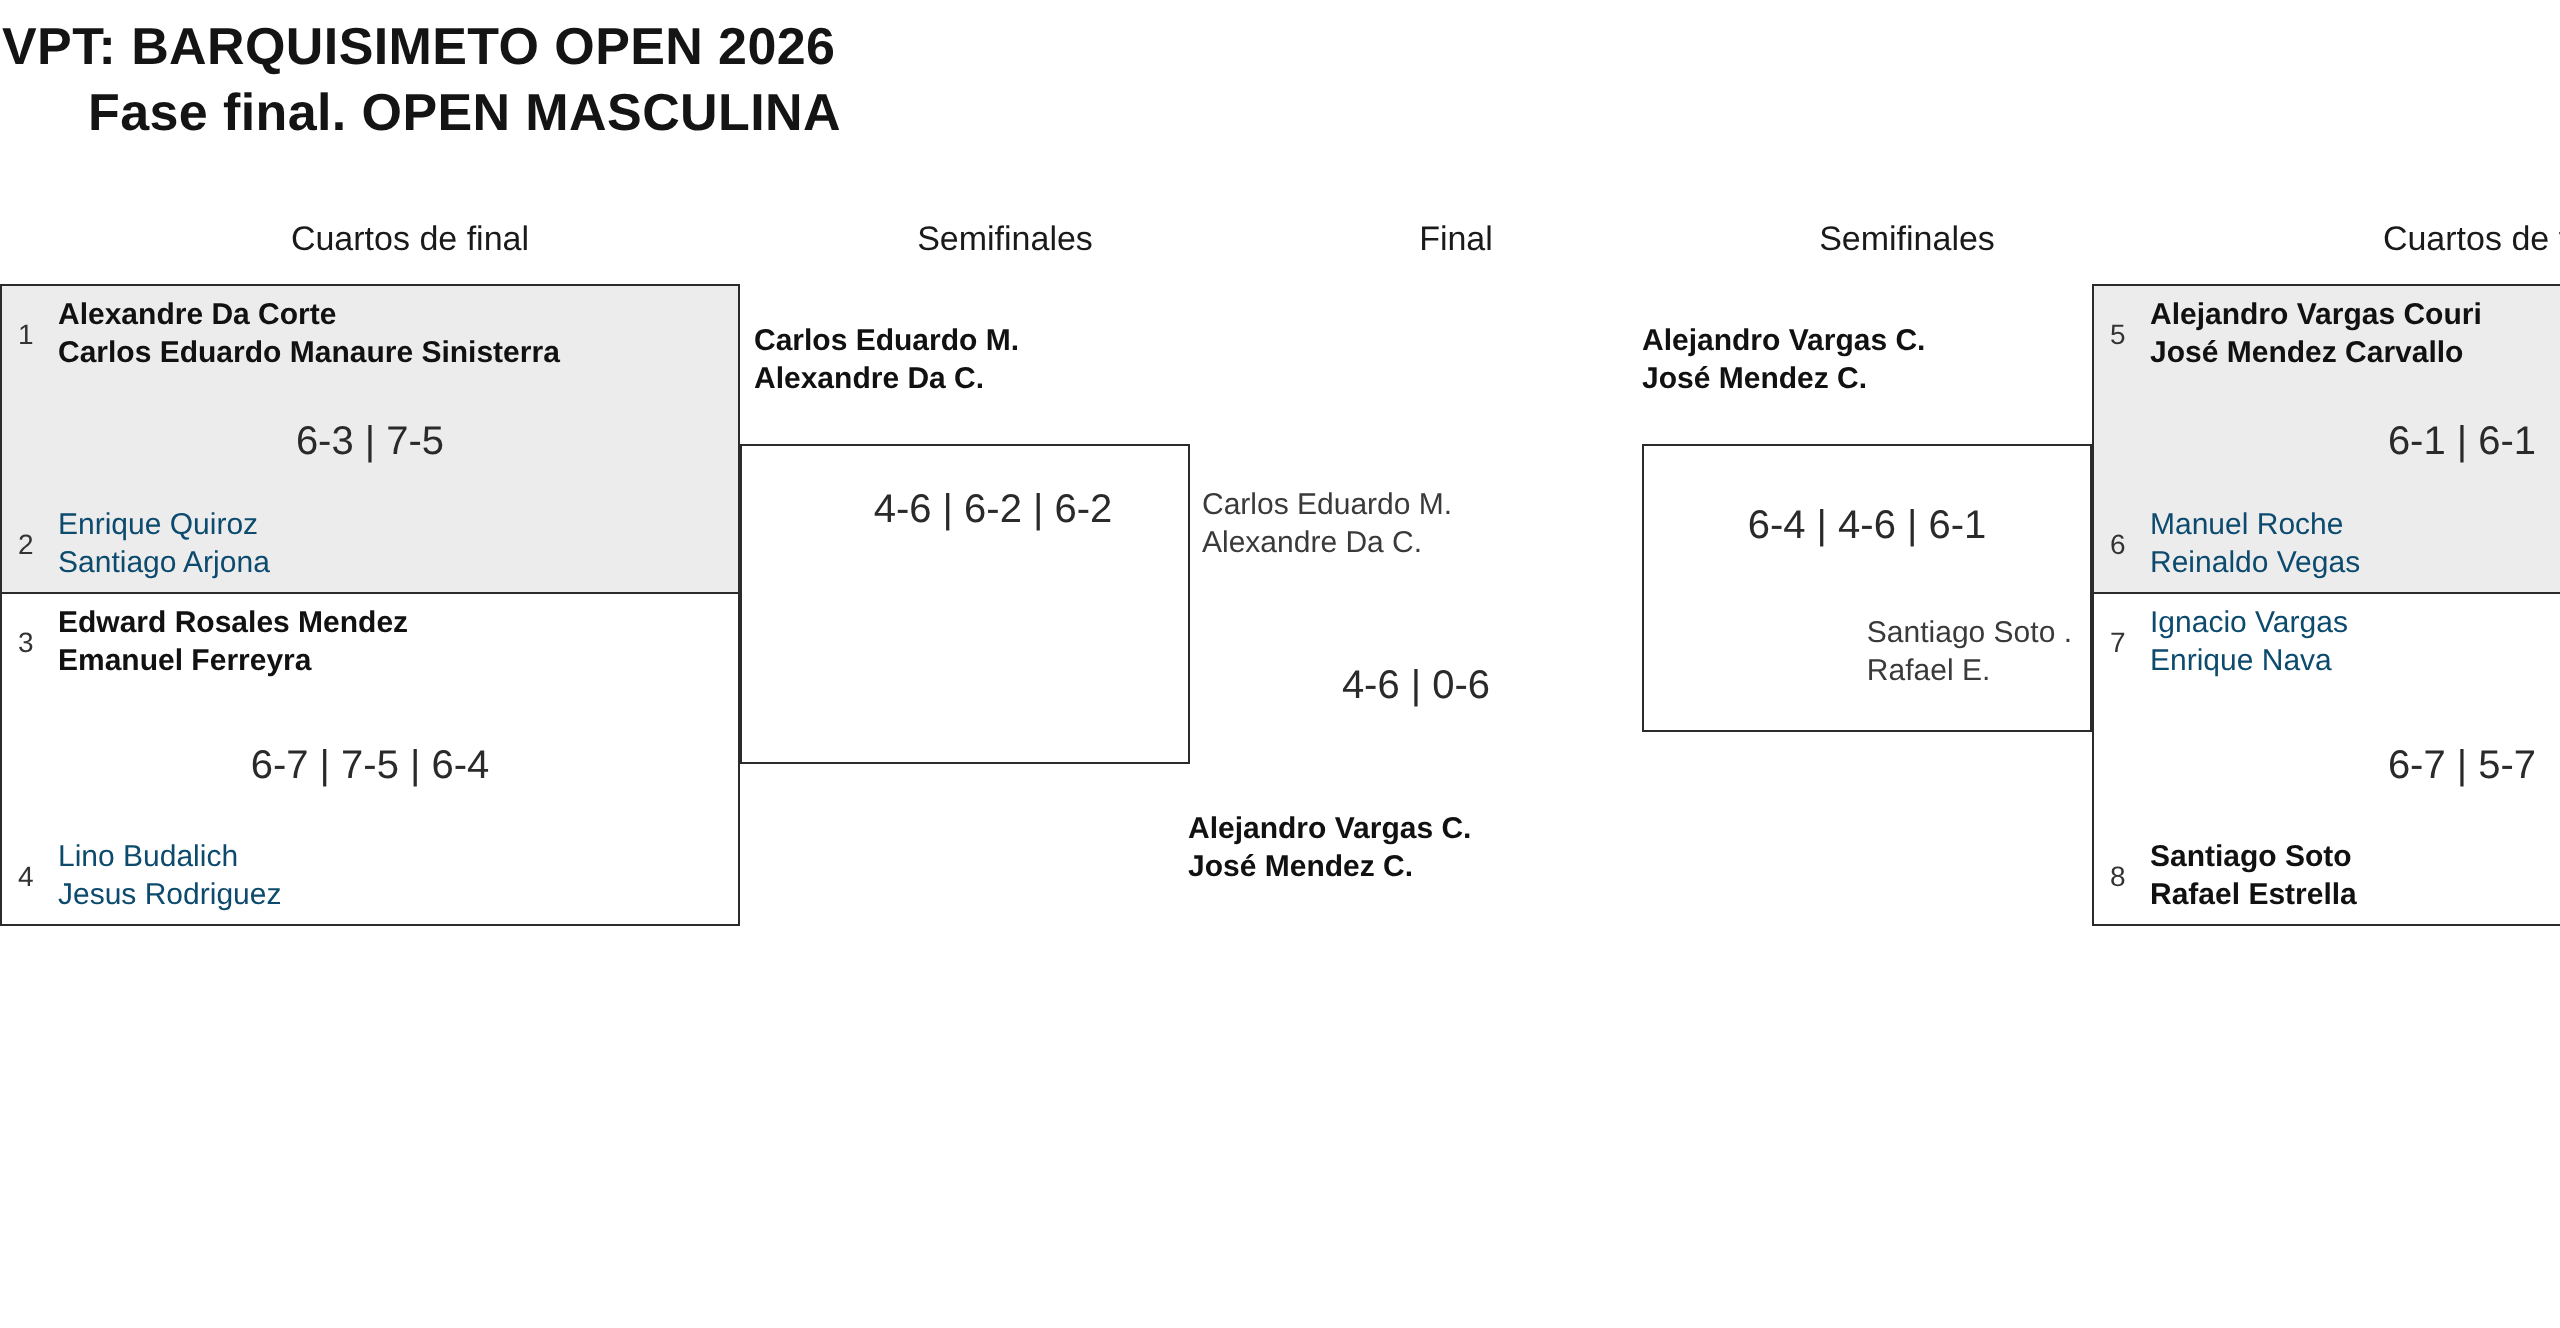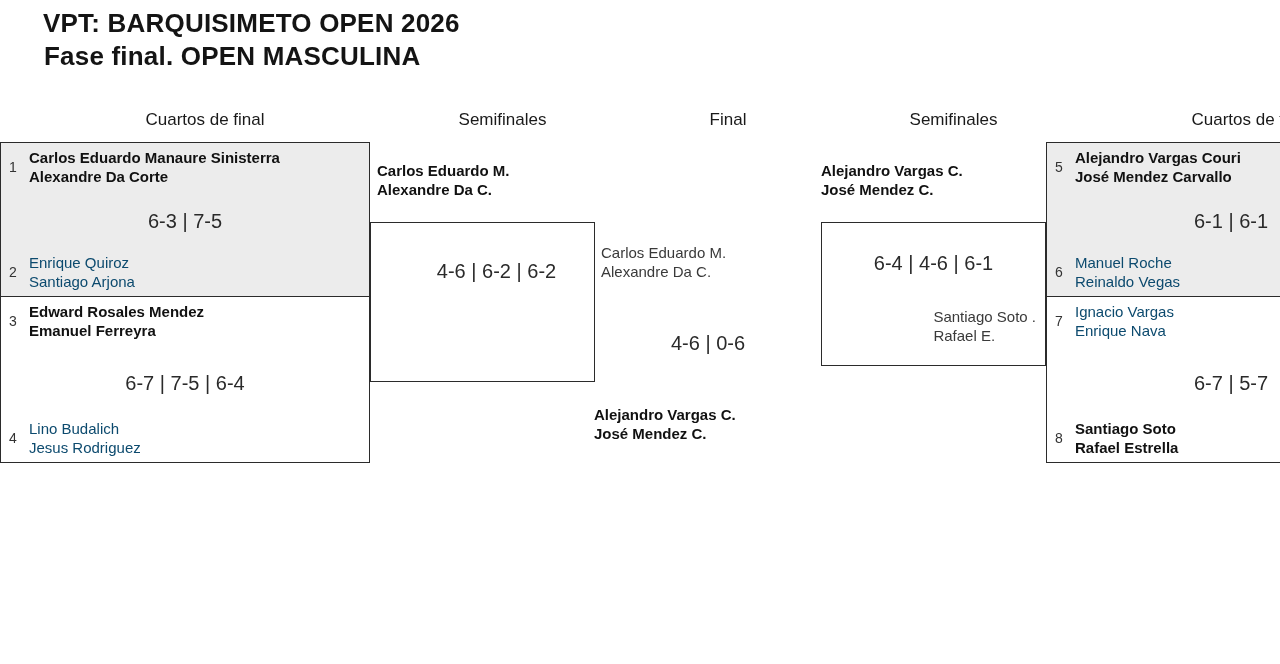--- a/index.html
+++ b/index.html
@@ -14,21 +14,21 @@
     position: relative;
     width: 1416px;  
     height: 664px;
   }
   .title-line {
     position: absolute; left: 1px;
     font-size: 26px; font-weight: 700; color: #141414;
     line-height: 31px; white-space: nowrap;
     letter-spacing: 0.2px;
   }
-  #title    { top: 8px; padding-left: 42px; }
+  #title    { top: 8px; }
   #subtitle { top: 41px; margin-left: 43px; }
 
   .round-label {
     position: absolute; top: 109px; height: 22px;
     font-size: 17px; color: #1a1a1a;
     text-align: center; white-space: nowrap;
     line-height: 22px;
     padding-left: 20px;
   }
 
@@ -84,22 +84,22 @@
   <div class="round-label" style="left:0; width:370px;">Cuartos de final</div>
   <div class="round-label" style="left:370px; width:225px;">Semifinales</div>
   <div class="round-label" style="left:595px; width:226px;">Final</div>
   <div class="round-label" style="left:821px; width:225px;">Semifinales</div>
   <div class="round-label" style="left:1046px; width:370px;">Cuartos de final</div>
 
   <div class="match shaded" style="left:0; top:142px; width:370px; height:155px;">
     <div class="team-row top">
       <span class="seed">1</span>
       <span class="names winner">
+        <div>Alexandre Da Corte</div>
         <div>Carlos Eduardo Manaure Sinisterra</div>
-        <div>Alexandre Da Corte</div>
       </span>
     </div>
     <div class="score" style="top:70px;">6-3 | 7-5</div>
     <div class="team-row bottom">
       <span class="seed">2</span>
       <span class="names">
         <div>Enrique Quiroz</div>
         <div>Santiago Arjona</div>
       </span>
     </div>
@@ -121,21 +121,21 @@
         <div>Jesus Rodriguez</div>
       </span>
     </div>
   </div>
 
   <div class="float-label winner" style="left:377px; top:161px;">
     <div>Carlos Eduardo M.</div>
     <div>Alexandre Da C.</div>
   </div>
   <div class="match" style="left:370px; top:222px; width:225px; height:160px;">
-    <div class="score" style="top:40px;padding-left:28px;">4-6 | 6-2 | 6-2</div>
+    <div class="score" style="top:24px;padding-left:28px;">4-6 | 6-2 | 6-2</div>
   </div>
 
   <div class="float-label" style="left:601px; top:243px;">
     <div>Carlos Eduardo M.</div>
     <div>Alexandre Da C.</div>
   </div>
   <div class="score" style="left:595px; width:226px; top:335px;">4-6 | 0-6</div>
   <div class="float-label winner align-right" style="left:594px; width:221px; top:405px;">
     <div>Alejandro Vargas C.</div>
     <div>José Mendez C.</div>

